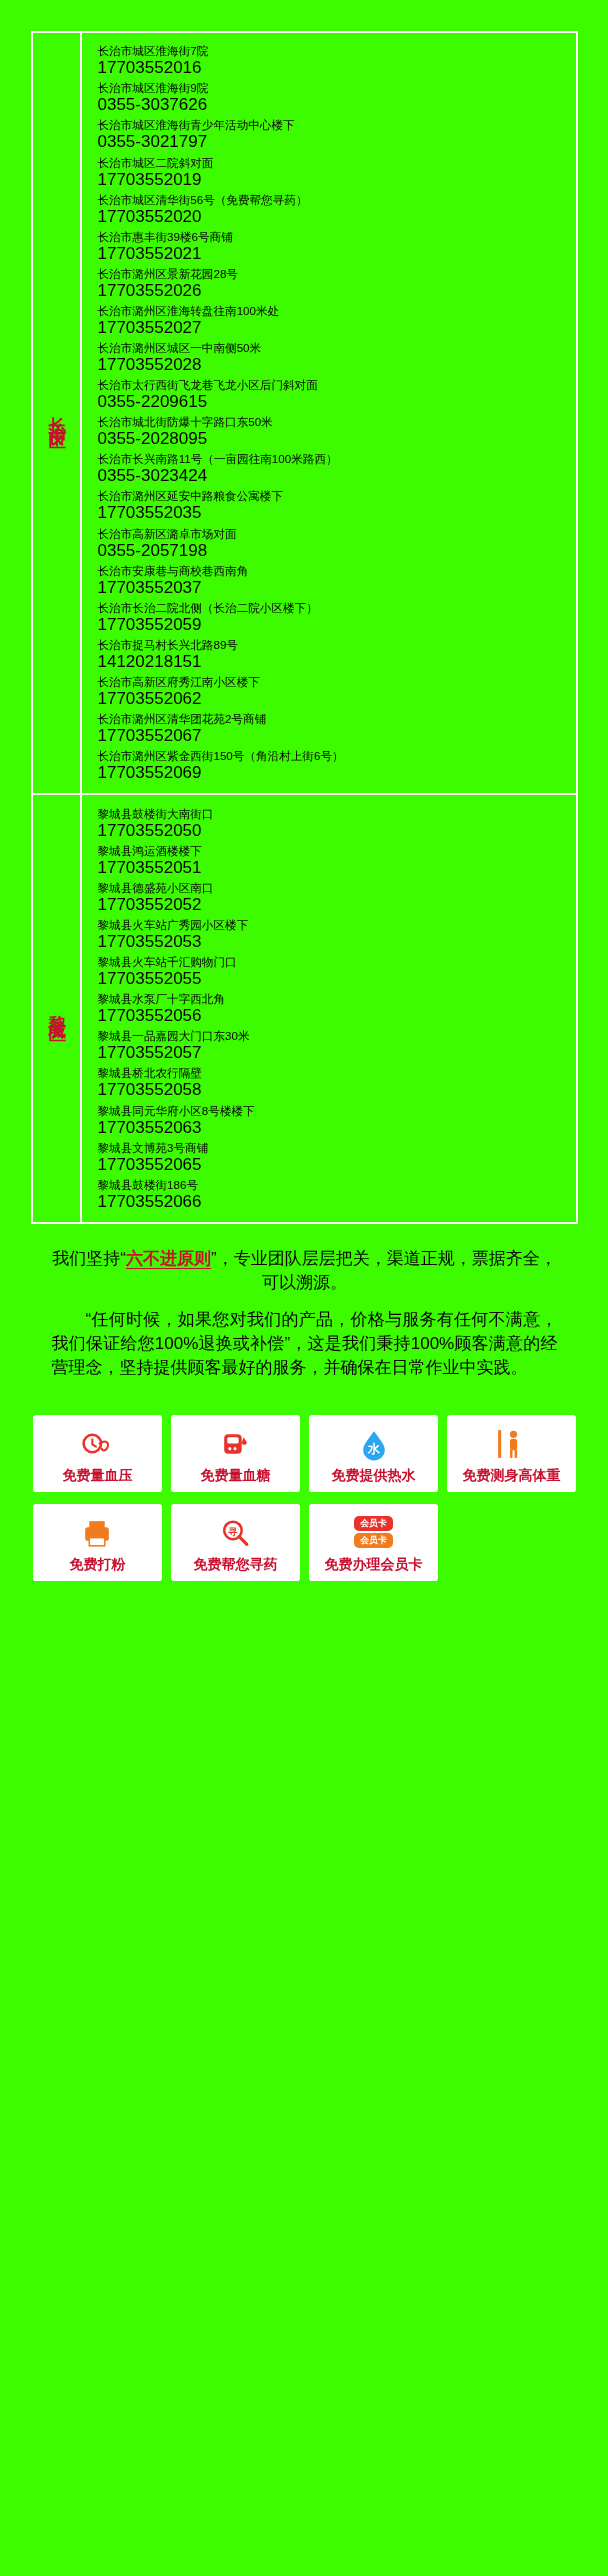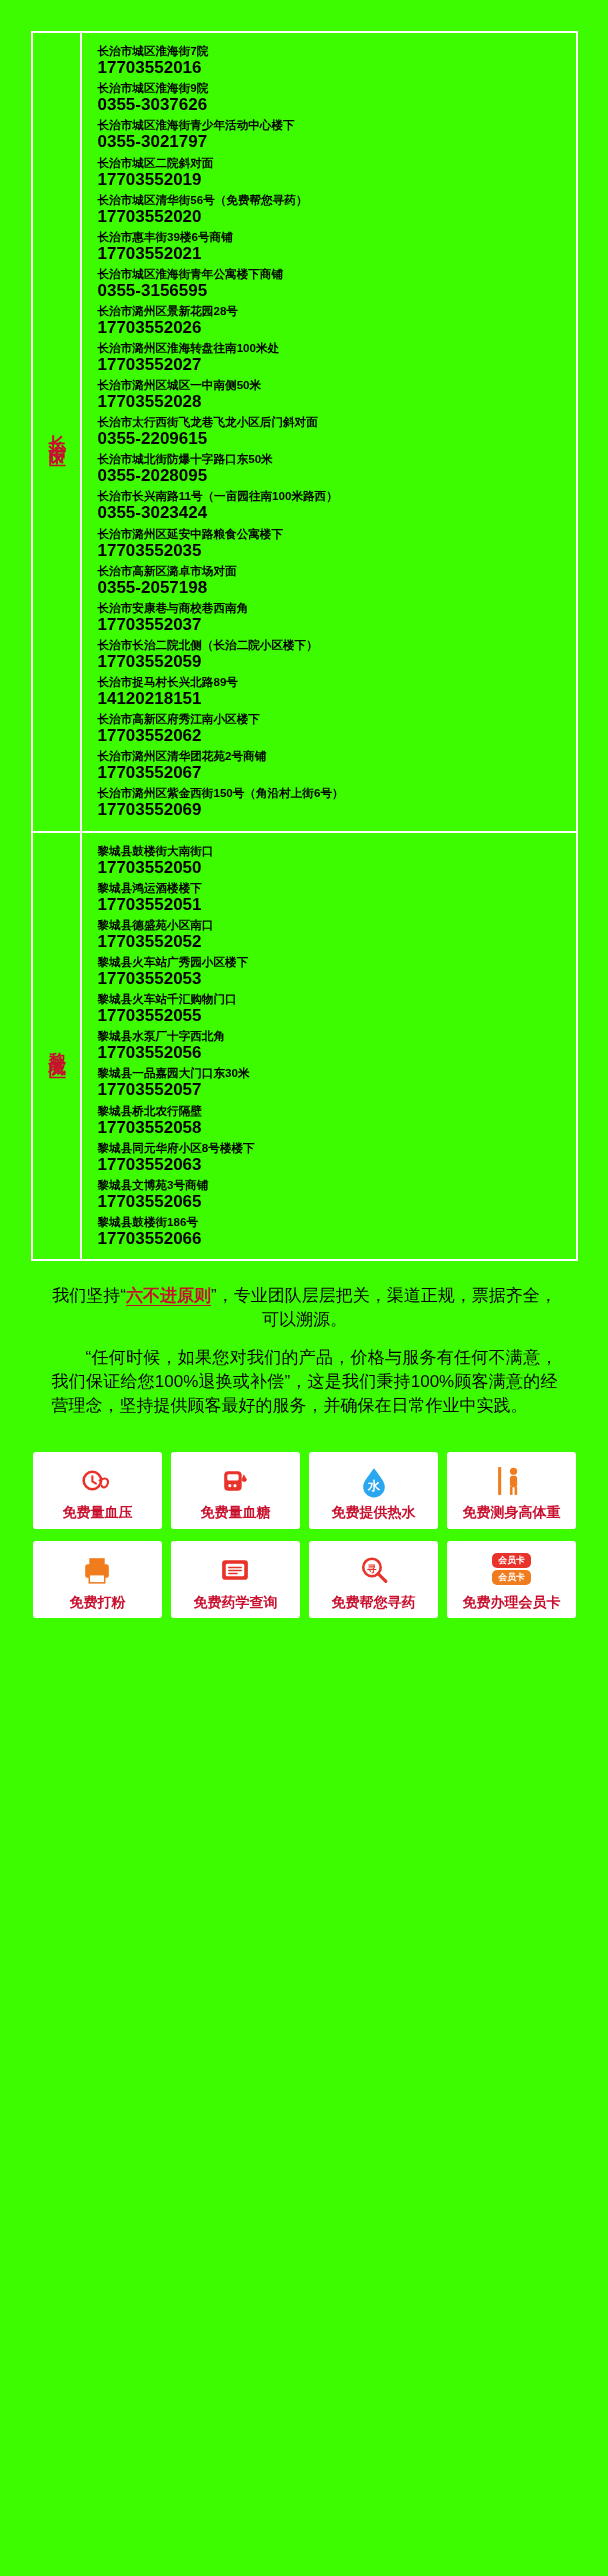--- a/index.html
+++ b/index.html
@@ -43,21 +43,20 @@
     font-size: 17.5px;
     font-weight: bold;
     color: #c8102e;
     letter-spacing: 5.2px;
     line-height: 1.1;
   }
   .entries {
     flex: 1 1 auto;
     padding: 9.3px 5.2px 9.3px 15.5px;
     box-sizing: border-box;
-    font-weight: bold;
   }
   .entry {
     margin-bottom: 3.1px;
   }
   .entry .addr {
     font-size: 11.6px;
     line-height: 17px;
     color: #000000;
     white-space: nowrap;
   }
@@ -162,24 +161,20 @@
           </div>
         <div class="entry">
             <div class="addr">长治市城区清华街56号（免费帮您寻药）</div>
             <div class="phone">17703552020</div>
           </div>
         <div class="entry">
             <div class="addr">长治市惠丰街39楼6号商铺</div>
             <div class="phone">17703552021</div>
           </div>
         <div class="entry">
-            <div class="addr">长治市城区淮海街青年公寓楼下商铺</div>
-            <div class="phone">0355-3156595</div>
-          </div>
-        <div class="entry">
             <div class="addr">长治市潞州区景新花园28号</div>
             <div class="phone">17703552026</div>
           </div>
         <div class="entry">
             <div class="addr">长治市潞州区淮海转盘往南100米处</div>
             <div class="phone">17703552027</div>
           </div>
         <div class="entry">
             <div class="addr">长治市潞州区城区一中南侧50米</div>
             <div class="phone">17703552028</div>
@@ -343,30 +338,20 @@
       <div class="glyph">
         <svg width="36" height="36" viewBox="0 0 70 70">
           <rect x="12" y="24" width="46" height="26" rx="5" fill="#f07c1e"></rect>
           <rect x="20" y="12" width="30" height="14" fill="#f07c1e"></rect>
           <rect x="20" y="44" width="30" height="16" fill="#ffffff" stroke="#f07c1e" stroke-width="3"></rect>
         </svg>
       </div>
       <div class="cap">免费打粉</div>
     </div>
 
-    <div class="svc">
-      <div class="glyph">
-        <svg width="36" height="36" viewBox="0 0 70 70">
-          <rect x="10" y="16" width="50" height="38" rx="6" fill="#e8322a"></rect>
-          <rect x="17" y="23" width="36" height="24" rx="3" fill="#ffffff"></rect>
-          <path d="M23 30 h24 M23 36 h24 M23 42 h16" stroke="#e8322a" stroke-width="3" stroke-linecap="round"></path>
-        </svg>
-      </div>
-      <div class="cap">免费药学查询</div>
-    </div>
 
     <div class="svc">
       <div class="glyph">
         <svg width="36" height="36" viewBox="0 0 70 70">
           <circle cx="31" cy="30" r="17" fill="none" stroke="#e8322a" stroke-width="5"></circle>
           <line x1="43" y1="42" x2="58" y2="57" stroke="#e8322a" stroke-width="6" stroke-linecap="round"></line>
           <text x="31" y="38" font-size="18" font-family="DejaVu Sans" fill="#e8322a" text-anchor="middle" font-weight="bold">寻</text>
         </svg>
       </div>
       <div class="cap">免费帮您寻药</div>

